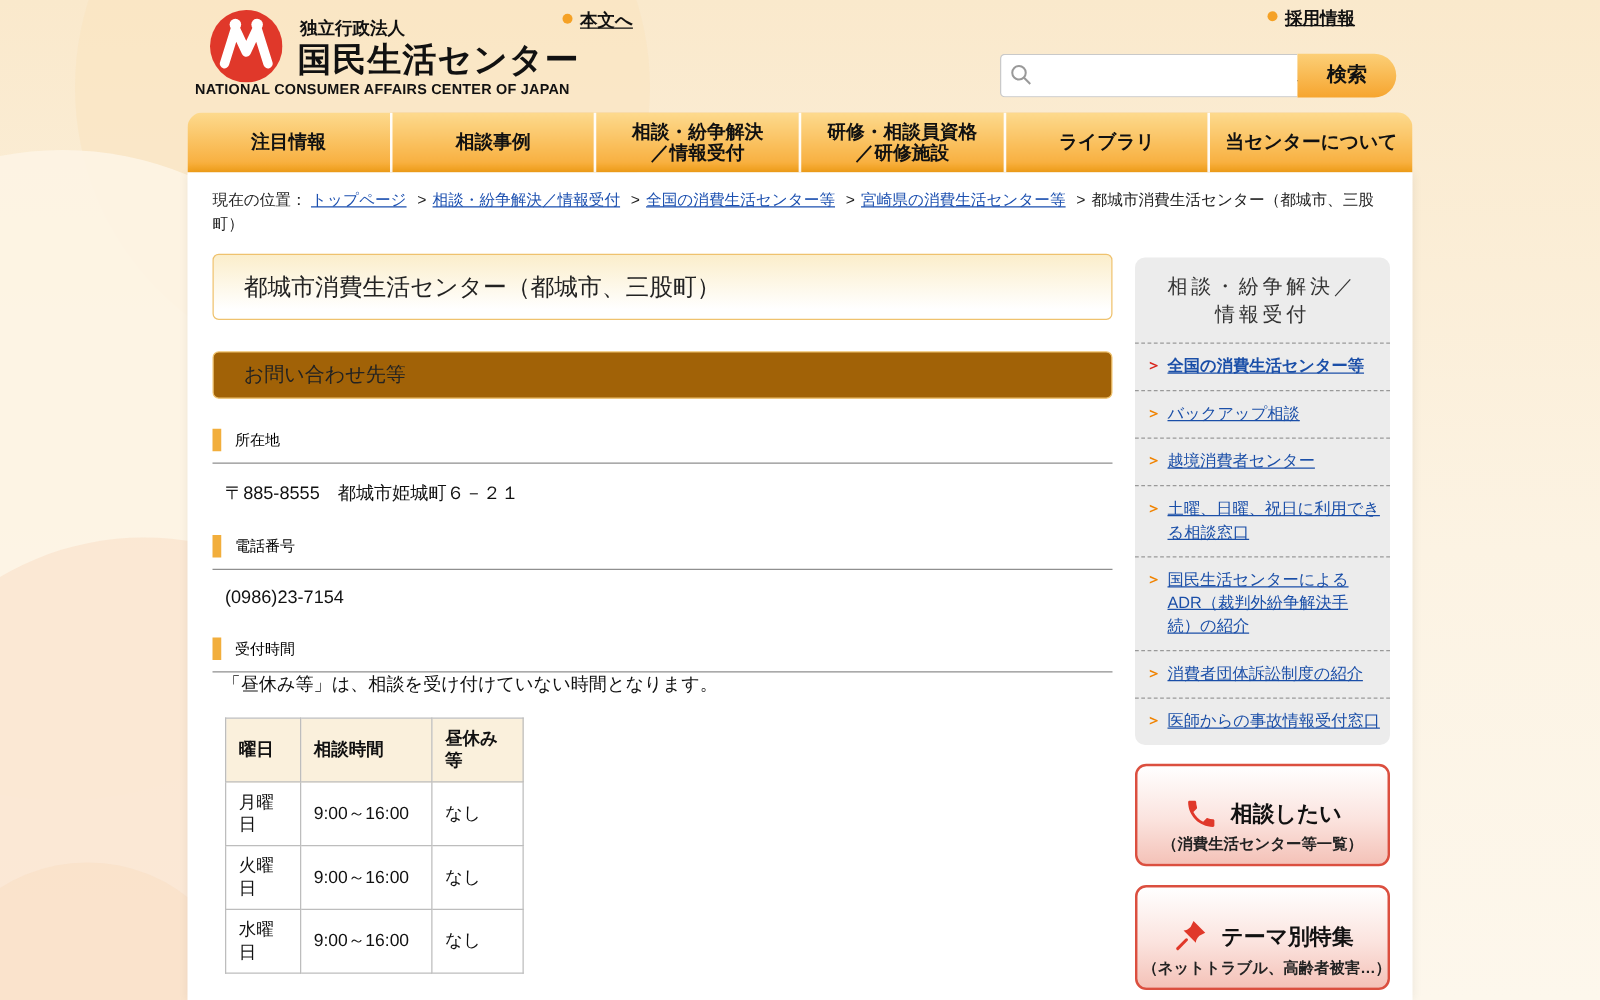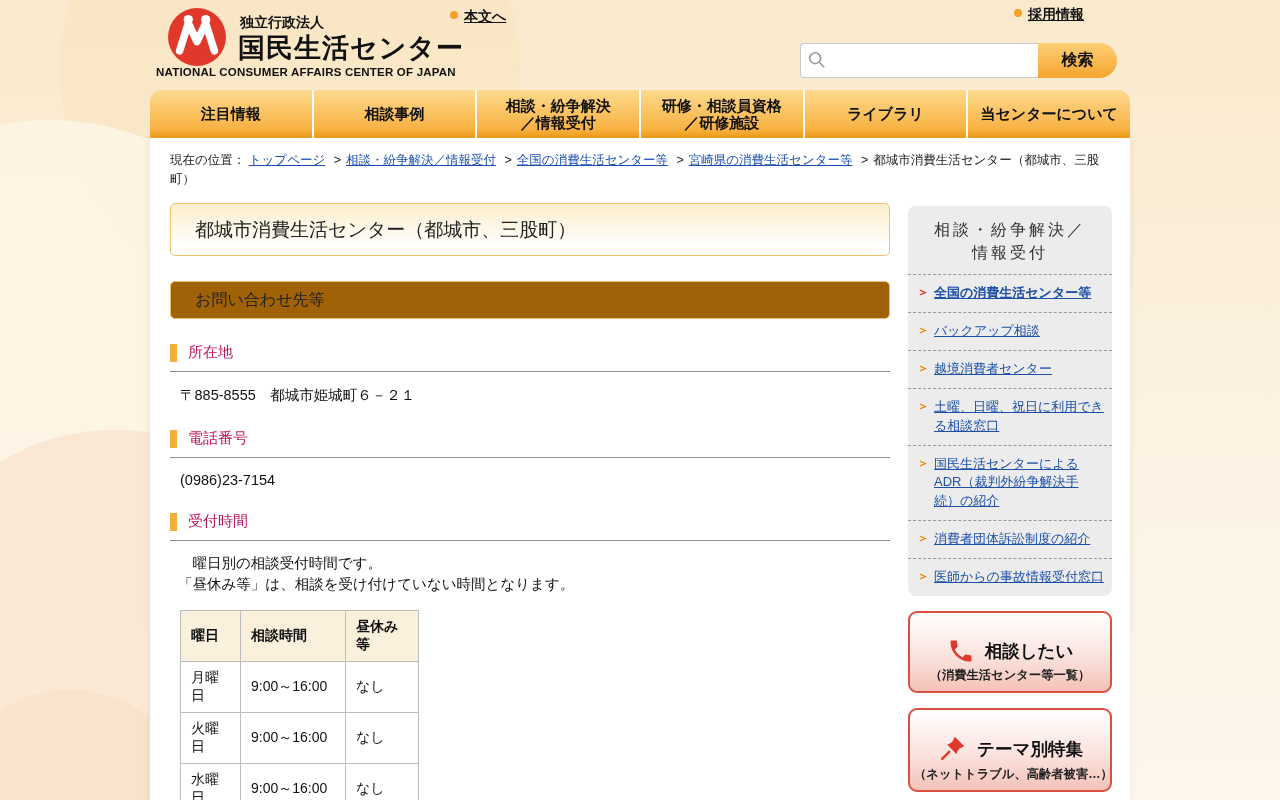--- a/index.html
+++ b/index.html
@@ -50,21 +50,21 @@
   
   .main-col { position:absolute; left:20px; top:65px; width:720px; }
   .title-box { height:53px; border:1px solid #EFC26E; border-radius:5px;
     background:linear-gradient(#FBEECB, #FFFFFF 85%);
     display:flex; align-items:center; padding-left:24px; font-size:19px; color:#222; }
   .subtitle-box { margin-top:25px; height:38px; border:1px solid #EFC26E; border-radius:5px; background:#a16207;
     display:flex; align-items:center; padding-left:24px; font-size:16px; color:#222; }
   .section { margin-top:24px; }
   .sec-head { display:flex; align-items:center; padding-bottom:9px; border-bottom:1px solid #8F8F8F; }
   .marker { width:7px; height:18px; background:#F2AE3C; margin-right:11px; }
-  .sec-title { font-size:15px; color:#be185d; }
+  .sec-title { font-size:12px; color:#000000; }
   .sec-value { margin:14px 0 0 10px; font-size:14.5px; color:#111; }
   .hours-desc { margin:12px 0 0 8px; font-size:14.5px; line-height:1.45; color:#111; }
   .hours-table { margin:15px 0 0 10px; border-collapse:collapse; }
   .hours-table th, .hours-table td { border:1px solid #BDBDBD; padding:7px 10px; font-size:14px; text-align:left; height:34px; color:#111; }
   .hours-table th { background:#FAF0DC; font-weight:bold; }
   .hours-table th:nth-child(1), .hours-table td:nth-child(1) { width:60px; }
   .hours-table th:nth-child(2), .hours-table td:nth-child(2) { width:105px; }
   .hours-table th:nth-child(3), .hours-table td:nth-child(3) { width:73px; }
 
   
@@ -180,21 +180,20 @@
         <span class="sec-title">電話番号</span>
       </div>
       <div class="sec-value">(0986)23-7154</div>
     </div>
 
     <div class="section">
       <div class="sec-head">
         <span class="marker"></span>
         <span class="sec-title">受付時間</span>
       </div>
-      <div class="hours-desc">　曜日別の相談受付時間です。</div>
       <div class="hours-desc" style="margin-top:0;">「昼休み等」は、相談を受け付けていない時間となります。</div>
 
       <table class="hours-table">
         <thead>
             <tr>
               <th>曜日</th>
               <th>相談時間</th>
               <th>昼休み等</th>
             </tr>
           </thead>

